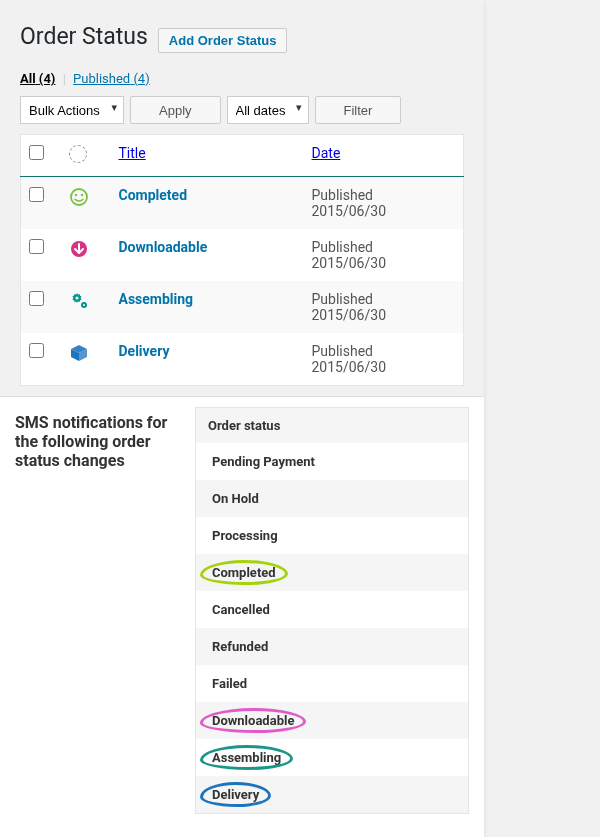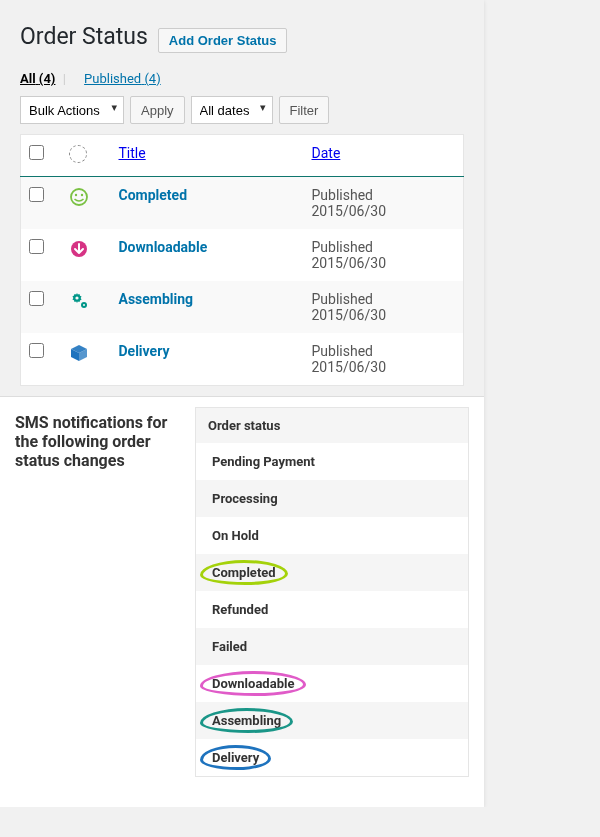--- a/index.html
+++ b/index.html
@@ -5,26 +5,26 @@
   * { box-sizing: border-box; margin: 0; padding: 0; }
   body { font-family: -apple-system, BlinkMacSystemFont, "Segoe UI", Roboto, sans-serif; background: #f1f1f1; font-size: 13px; color: #444; }
   .wrapper { width: 484px; background: #fff; box-shadow: 0 1px 4px rgba(0,0,0,0.1); }
   .panel-top { padding: 20px 20px 10px 20px; background: #f1f1f1; }
   .header { display: flex; align-items: center; gap: 10px; margin-bottom: 18px; }
   h1 { font-size: 23px; font-weight: 400; color: #23282d; }
   .add-btn { border: 1px solid #ccc; background: #f7f7f7; color: #0073aa; padding: 4px 10px; font-size: 13px; cursor: pointer; border-radius: 2px; font-weight: 600; margin-top: 8px; }
   .subsub { font-size: 13px; margin-bottom: 10px; }
   .subsub .all { color: #000; font-weight: 700; }
   .subsub .pipe { color: #ccc; padding: 0 4px; }
-  .subsub .pub { color: #0073aa; margin-left: 11px; }
+  .subsub .pub { color: #0073aa; }
   .controls { display: flex; gap: 6px; margin-bottom: 10px; flex-wrap: wrap; }
   .sel { border: 1px solid #ccc; background: #fff; height: 28px; padding: 2px 22px 2px 8px; font-size: 13px; appearance: none; position: relative; }
   .sel-wrap { position: relative; display: inline-block; }
   .sel-wrap::after { content: "▾"; position: absolute; right: 7px; top: 5px; pointer-events: none; font-size: 11px; color: #333; }
-  .btn-gray { border: 1px solid #ccc; background: #f7f7f7; color: #555; padding: 0 10px; height: 28px; cursor: pointer; border-radius: 2px; font-size: 13px; }
+  .btn-gray { border: 1px solid #ccc; background: #f7f7f7; color: #555; padding: 0 28px; height: 28px; cursor: pointer; border-radius: 2px; font-size: 13px; }
   table.list { border-collapse: collapse; width: 100%; background: #fff; border: 1px solid #e5e5e5; table-layout: fixed; }
   table.list th, table.list td { padding: 10px 8px; text-align: left; vertical-align: top; font-size: 14px; }
   table.list th { font-weight: 400; border-bottom: 1px solid #0f766e; }
   table.list th.title-h, table.list th.date-h { color: #0073aa; }
   table.list tbody tr:nth-child(odd) { background: #f9f9f9; }
   .col-cb { width: 40px; }
   .col-ic { width: 50px; }
   .col-title { width: auto; }
   .col-date { width: 160px; }
   .cb-cell { text-align: center; }
@@ -148,23 +148,24 @@
         </tbody>
     </table>
 
   </div>
 
   <div class="panel-bottom">
     <div class="left-col">SMS notifications for the following order status changes</div>
     <div class="right-col" id="status-list">
       <div class="status-row header-row">Order status</div>
     <div class="status-row"><span class="status-label">Pending Payment</span></div>
+        <div class="status-row"><span class="status-label">On Hold</span></div>
         <div class="status-row"><span class="status-label">Processing</span></div>
-        <div class="status-row"><span class="status-label">On Hold</span></div>
         <div class="status-row"><span class="status-label circled" style="--c: #a4d20b;">Completed</span></div>
+        <div class="status-row"><span class="status-label">Cancelled</span></div>
         <div class="status-row"><span class="status-label">Refunded</span></div>
         <div class="status-row"><span class="status-label">Failed</span></div>
         <div class="status-row"><span class="status-label circled" style="--c: #e05bc8;">Downloadable</span></div>
         <div class="status-row"><span class="status-label circled" style="--c: #1a9688;">Assembling</span></div>
         <div class="status-row"><span class="status-label circled" style="--c: #1e73be;">Delivery</span></div>
       </div>
   </div>
 
 </div>
 

